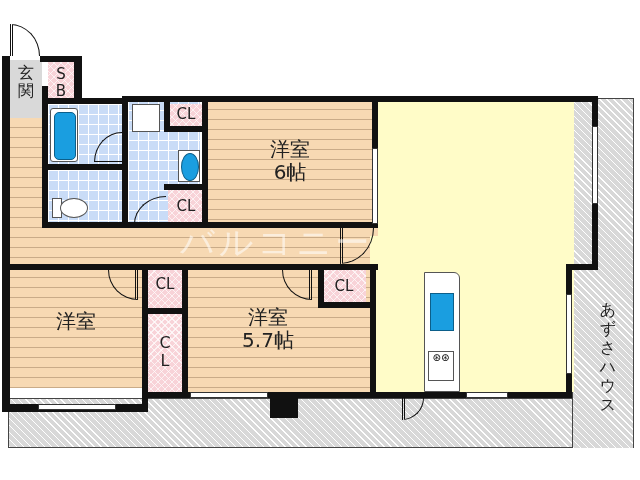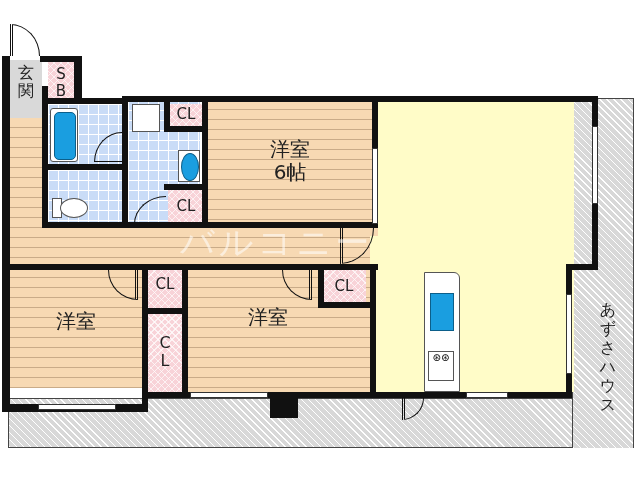--- a/index.html
+++ b/index.html
@@ -121,17 +121,18 @@
 <div class="abs lbl" style="left:26px;top:310px;width:100px;font-size:20px;">
   <div>洋室</div>
 </div>
 <div class="abs lbl" style="left:148px;top:276px;width:34px;font-size:15px;">CL</div>
 <div class="abs lbl" style="left:148px;top:334px;width:34px;font-size:16px;">
   <div>C</div>
   <div>L</div>
 </div>
 <div class="abs lbl" style="left:218px;top:306px;width:100px;font-size:20px;">
   <div>洋室</div>
+  <div>5.7帖</div>
 </div>
 <div class="abs lbl" style="left:322px;top:278px;width:44px;font-size:15px;">CL</div>
 <div class="abs lbl" style="left:596px;top:300px;width:24px;font-size:16px;white-space:normal;word-break:break-all;line-height:19px;">あずさハウス</div>
 
 <div class="abs" style="left:180px;top:220px;width:280px;font-size:34px;color:rgba(255,255,255,.55);letter-spacing:4px;">バルコニー</div>
 
 </body></html>

